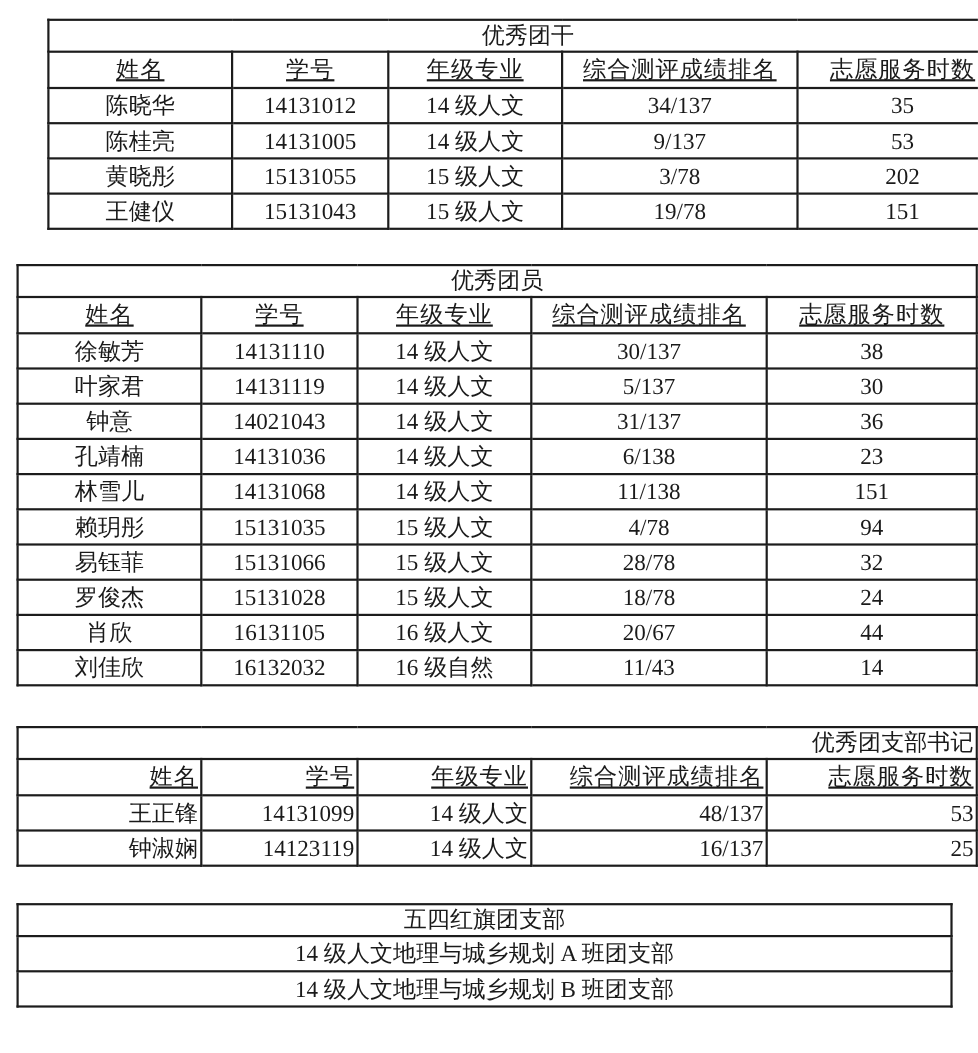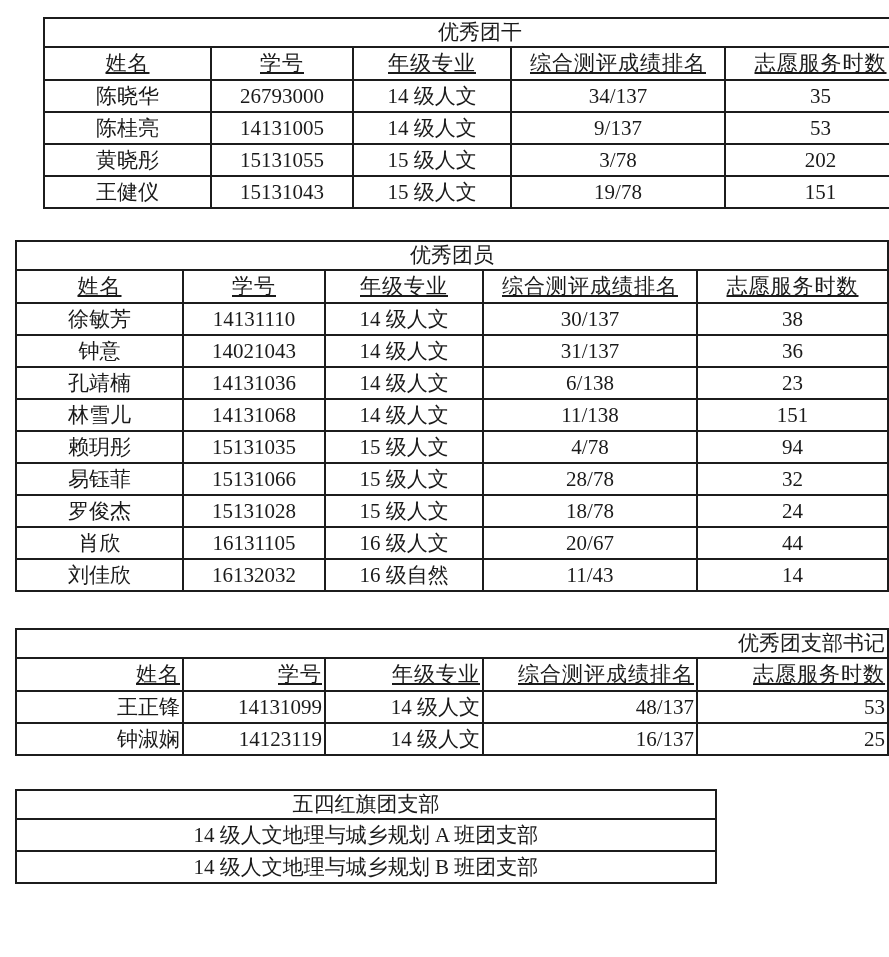--- a/index.html
+++ b/index.html
@@ -12,21 +12,21 @@
     height: 957px;
     font-family: "Liberation Serif", "DejaVu Serif", serif;
     color: #1a1a1a;
     overflow: hidden;
   }
   .page {
     padding: 17px 0 0 15px;
   }
   table.award-table {
     border-collapse: collapse;
-    width: 702px;
+    width: 851px;
     table-layout: fixed;
     text-align: center;
   }
   #tbl-0 { margin-bottom: 31px; margin-left: 28px; }
   #tbl-1 { margin-bottom: 36px; text-align: center; }
   #tbl-2 { margin-bottom: 33px; text-align: right; }
   .award-table td,
   .award-table th {
     border: 2px solid #1c1c1c;
     font-weight: normal;
@@ -64,21 +64,21 @@
         </tr>
         <tr class="header-row">
           <th>姓名</th>
           <th>学号</th>
           <th>年级专业</th>
           <th>综合测评成绩排名</th>
           <th>志愿服务时数</th>
         </tr>
         <tr class="data-row">
           <td>陈晓华</td>
-          <td>26793000</td>
+          <td>14131012</td>
           <td>14 级人文</td>
           <td>34/137</td>
           <td>35</td>
         </tr>
         <tr class="data-row">
           <td>陈桂亮</td>
           <td>14131005</td>
           <td>14 级人文</td>
           <td>9/137</td>
           <td>53</td>
@@ -119,20 +119,27 @@
           <th>志愿服务时数</th>
         </tr>
         <tr class="data-row">
           <td>徐敏芳</td>
           <td>14131110</td>
           <td>14 级人文</td>
           <td>30/137</td>
           <td>38</td>
         </tr>
         <tr class="data-row">
+          <td>叶家君</td>
+          <td>14131119</td>
+          <td>14 级人文</td>
+          <td>5/137</td>
+          <td>30</td>
+        </tr>
+        <tr class="data-row">
           <td>钟意</td>
           <td>14021043</td>
           <td>14 级人文</td>
           <td>31/137</td>
           <td>36</td>
         </tr>
         <tr class="data-row">
           <td>孔靖楠</td>
           <td>14131036</td>
           <td>14 级人文</td>

